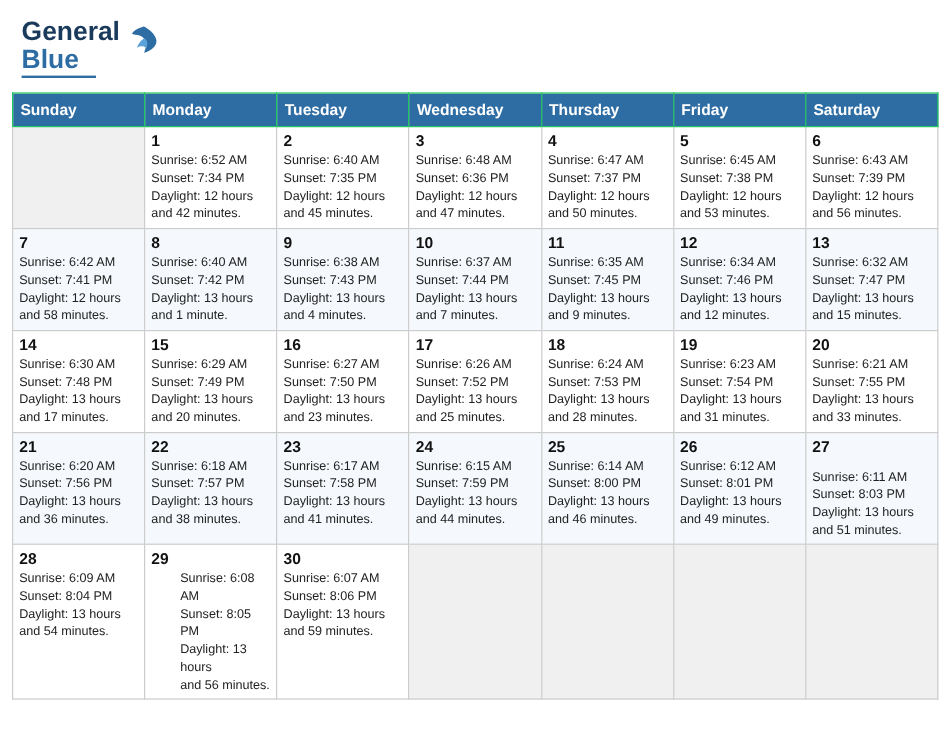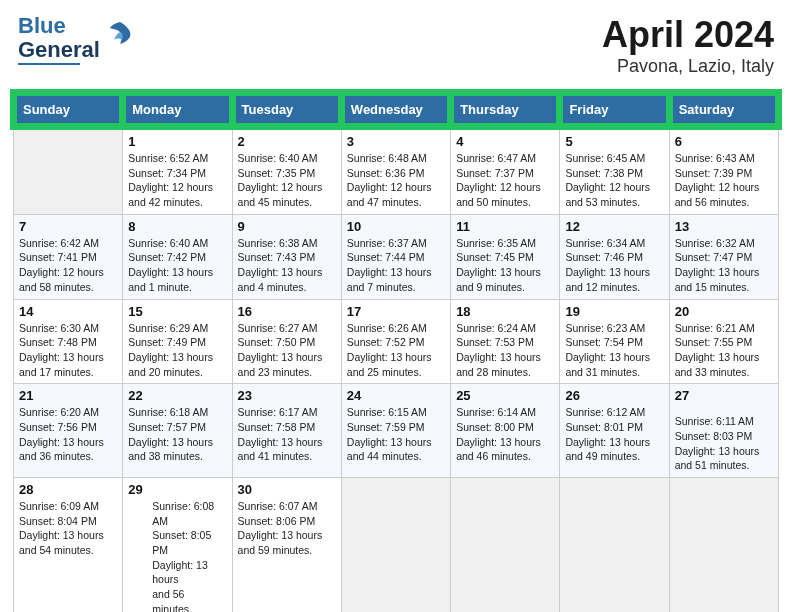--- a/index.html
+++ b/index.html
@@ -40,21 +40,21 @@
       border-collapse: collapse;
       font-size: 11px;
     }
     thead tr th {
       background: #2e6da4;
       color: #fff;
       text-align: left;
       padding: 6px 6px;
       font-size: 13px;
       font-weight: bold;
-      border: 7px solid #22c55e;
+      border: 1px solid #22c55e;
       margin-left: 27px;
     }
     tbody tr td {
       border: 1px solid #ccc;
       vertical-align: top;
       padding: 4px 5px;
       height: 78px;
       width: calc(100% / 7);
     }
     tbody tr td.empty {
@@ -81,35 +81,31 @@
       background: #f0f0f0 !important;
     }
   </style>
 </head>
 <body>
 
 <div class="header">
   <div class="logo">
     <div style="display:flex;align-items:center;gap:2px;">
       <div style="display:flex;flex-direction:column;">
+        <span style="font-size:22px;font-weight:bold;color:#1a3a5c;line-height:1.1;">General</span>
         <span style="font-size:22px;font-weight:bold;color:#2e6da4;line-height:1.1;">Blue</span>
-        <span style="font-size:22px;font-weight:bold;color:#1a3a5c;line-height:1.1;">General</span>
       </div>
       <div style="margin-left:4px;margin-bottom:8px;">
         <svg width="28" height="28" viewBox="0 0 28 28">
           <path d="M14 4 C14 4, 22 8, 24 14 C26 20, 20 24, 14 26 C14 26, 18 18, 14 14 C10 10, 6 12, 4 10 C6 6, 14 4, 14 4Z" fill="#2e6da4"></path>
           <path d="M14 14 C14 14, 10 16, 8 22 C10 20, 14 20, 16 22 C18 18, 16 14, 14 14Z" fill="#5ba3d9"></path>
         </svg>
       </div>
     </div>
     <div style="width:62px;height:2px;background:#2e6da4;margin-top:1px;"></div>
-  </div>
-  <div class="title-block">
-    <h1>April 2024</h1>
-    <h2>Pavona, Lazio, Italy</h2>
   </div>
 </div>
 
 <table>
   <thead>
     <tr id="header-row">
         <th>Sunday</th>
         <th>Monday</th>
         <th>Tuesday</th>
         <th>Wednesday</th>

